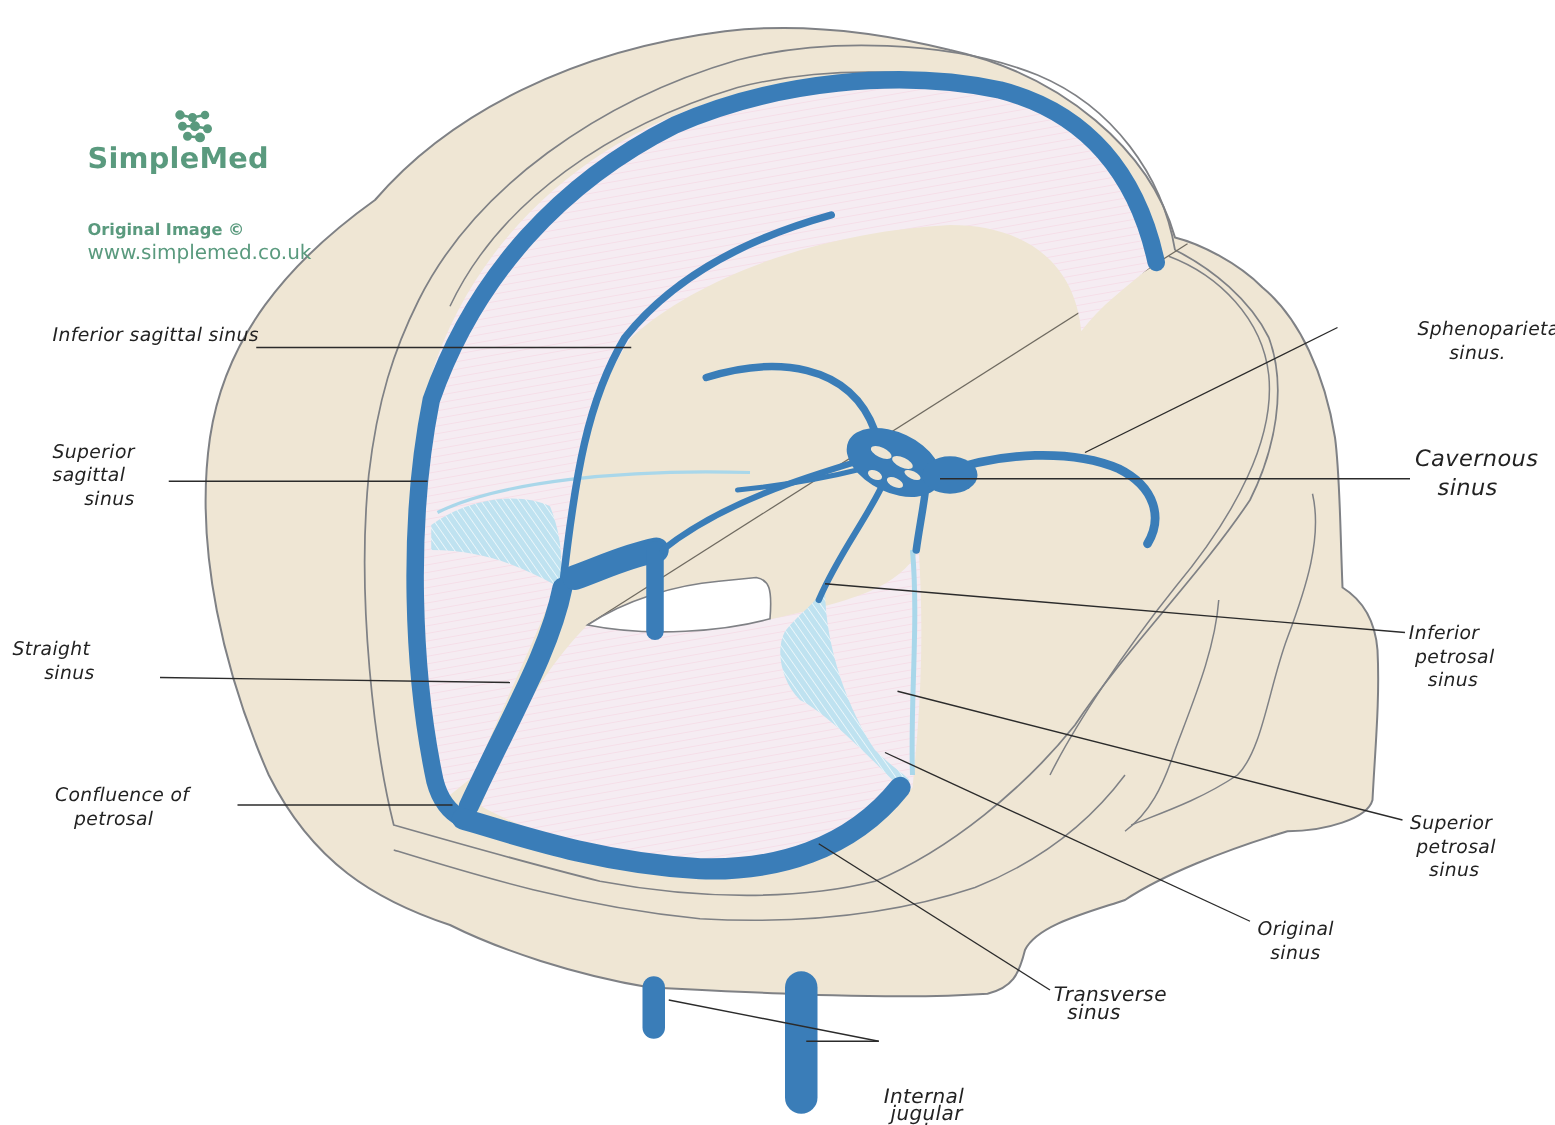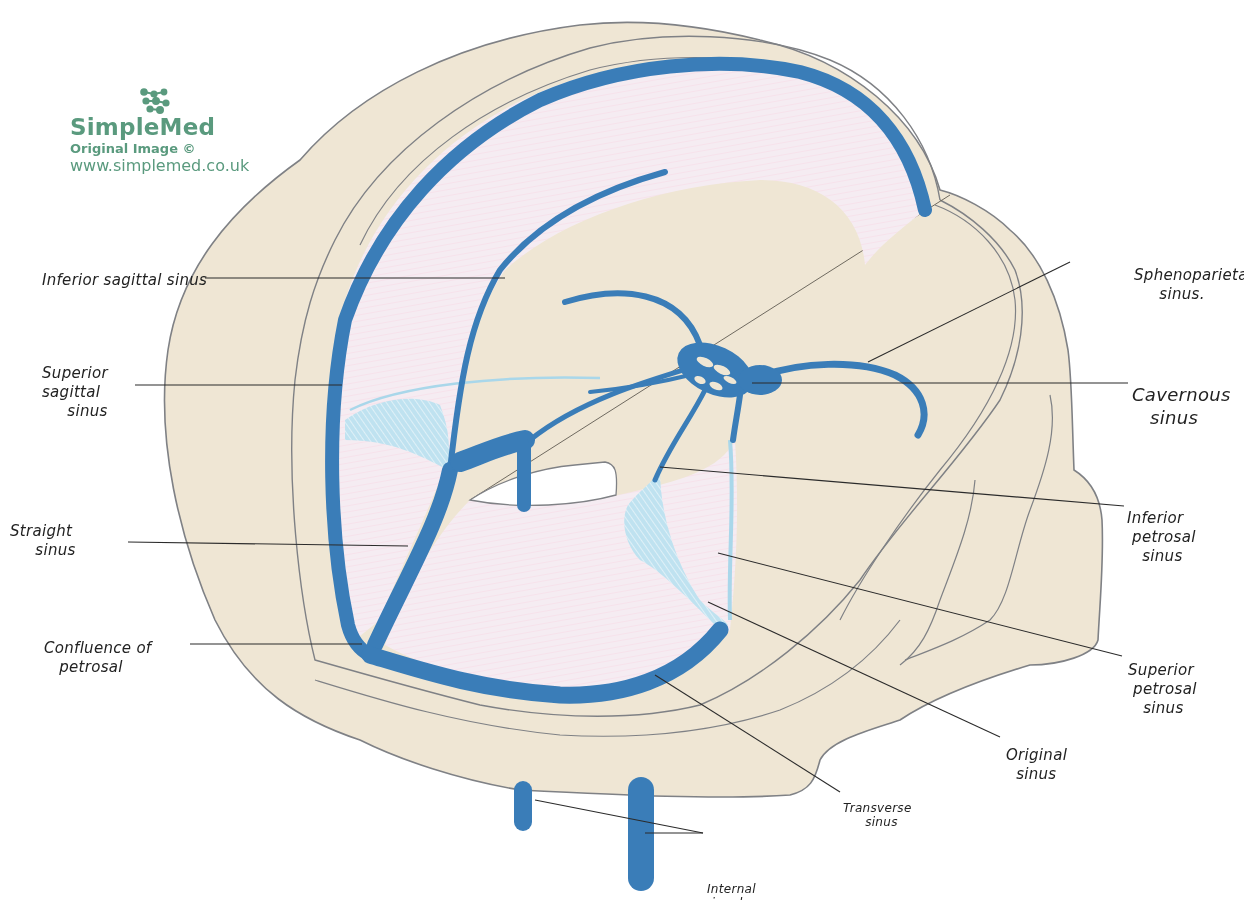--- a/index.html
+++ b/index.html
@@ -2,25 +2,25 @@
 <html><head>
 <meta charset="utf-8">
 <style>
   html, body { margin:0; padding:0; background:#ffffff; }
   body { width:1244px; height:900px; position:relative; overflow:hidden;
          font-family:"DejaVu Sans", sans-serif; }
   #stage { position:absolute; left:0; top:0; width:1244px; height:900px; }
   .logo { position:absolute; left:70px; top:88px; width:170px; color:#5a9a7e; }
   .logo-mark { display:block; margin:0 auto; }
   .logo-name { font-family:"DejaVu Sans", sans-serif; font-weight:bold; font-size:23px; line-height:26px; letter-spacing:0.2px; }
-  .logo-sub { font-family:"DejaVu Sans", sans-serif; font-weight:bold; font-size:13px; line-height:17px; }
+  .logo-sub { font-family:"DejaVu Sans", sans-serif; font-weight:bold; font-size:13px; line-height:17px;margin-top:36px; }
   .logo-url { font-family:"DejaVu Sans", sans-serif; font-size:16px; line-height:18px; color:#5a9a7e; }
   .lbl { position:absolute; font-family:"DejaVu Sans", sans-serif; font-weight:300; color:#222;
-         font-size:15px; line-height:19px; white-space:pre; font-style:italic; letter-spacing:0.3px;margin-top:12px; }
-  .lbl.small { font-size:12px; line-height:14px;text-align:center; }
+         font-size:15px; line-height:19px; white-space:pre; font-style:italic; letter-spacing:0.3px; }
+  .lbl.small { font-size:16px; line-height:14px; }
   .lbl.big { font-size:18px; line-height:23px; }
 </style>
 </head>
 <body>
 
 <div id="stage">
 <svg width="1244" height="900" viewBox="0 0 1244 900">
   <defs>
     <pattern id="pinkLines" width="6" height="6" patternUnits="userSpaceOnUse" patternTransform="rotate(80)">
       <rect width="6" height="6" fill="#f5ecf2"></rect>
@@ -137,21 +137,21 @@
 <div class="lbl" style="left:42px;top:259px;">Inferior sagittal sinus</div>
 <div class="lbl" style="left:42px;top:352px;">Superior
 sagittal
      sinus</div>
 <div class="lbl" style="left:10px;top:510px;">Straight
      sinus</div>
 <div class="lbl" style="left:44px;top:627px;">Confluence of
    petrosal</div>
 <div class="lbl" style="left:1134px;top:254px;">Sphenoparietal
      sinus.</div>
-<div class="lbl big" style="left:1132px;top:371px;">Cavernous
+<div class="lbl big" style="left:1132px;top:356px;">Cavernous
    sinus</div>
 <div class="lbl" style="left:1127px;top:497px;">Inferior
  petrosal
    sinus</div>
 <div class="lbl" style="left:1128px;top:649px;">Superior
  petrosal
    sinus</div>
 <div class="lbl" style="left:1006px;top:734px;">Original
   sinus</div>
 <div class="lbl small" style="left:843px;top:789px;">Transverse

